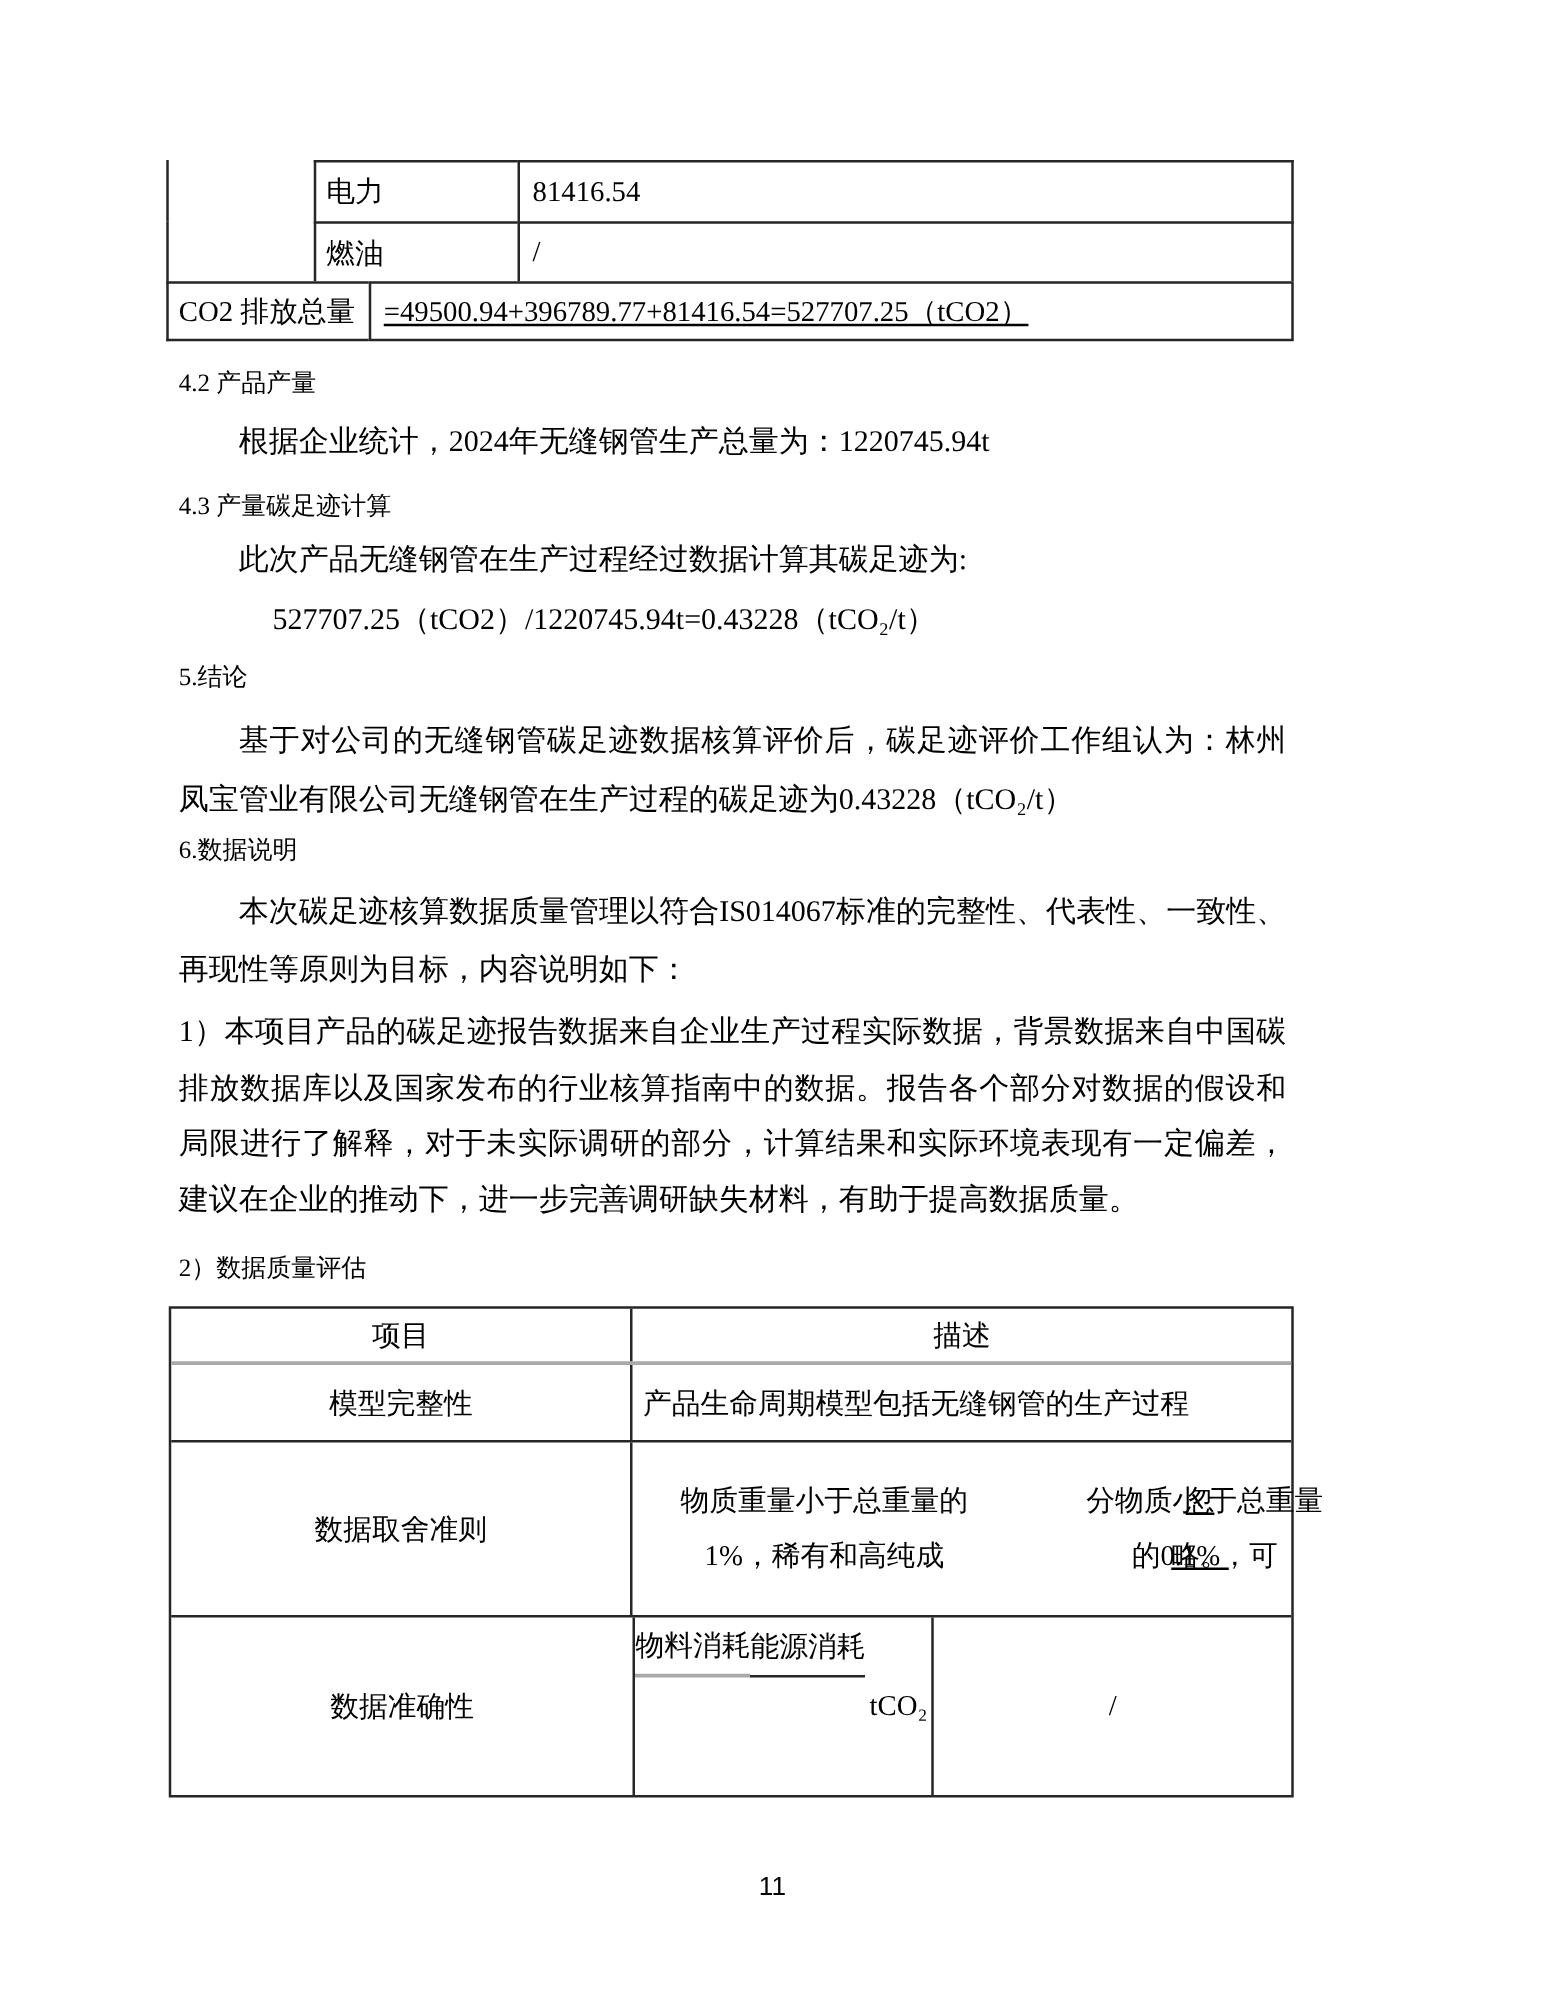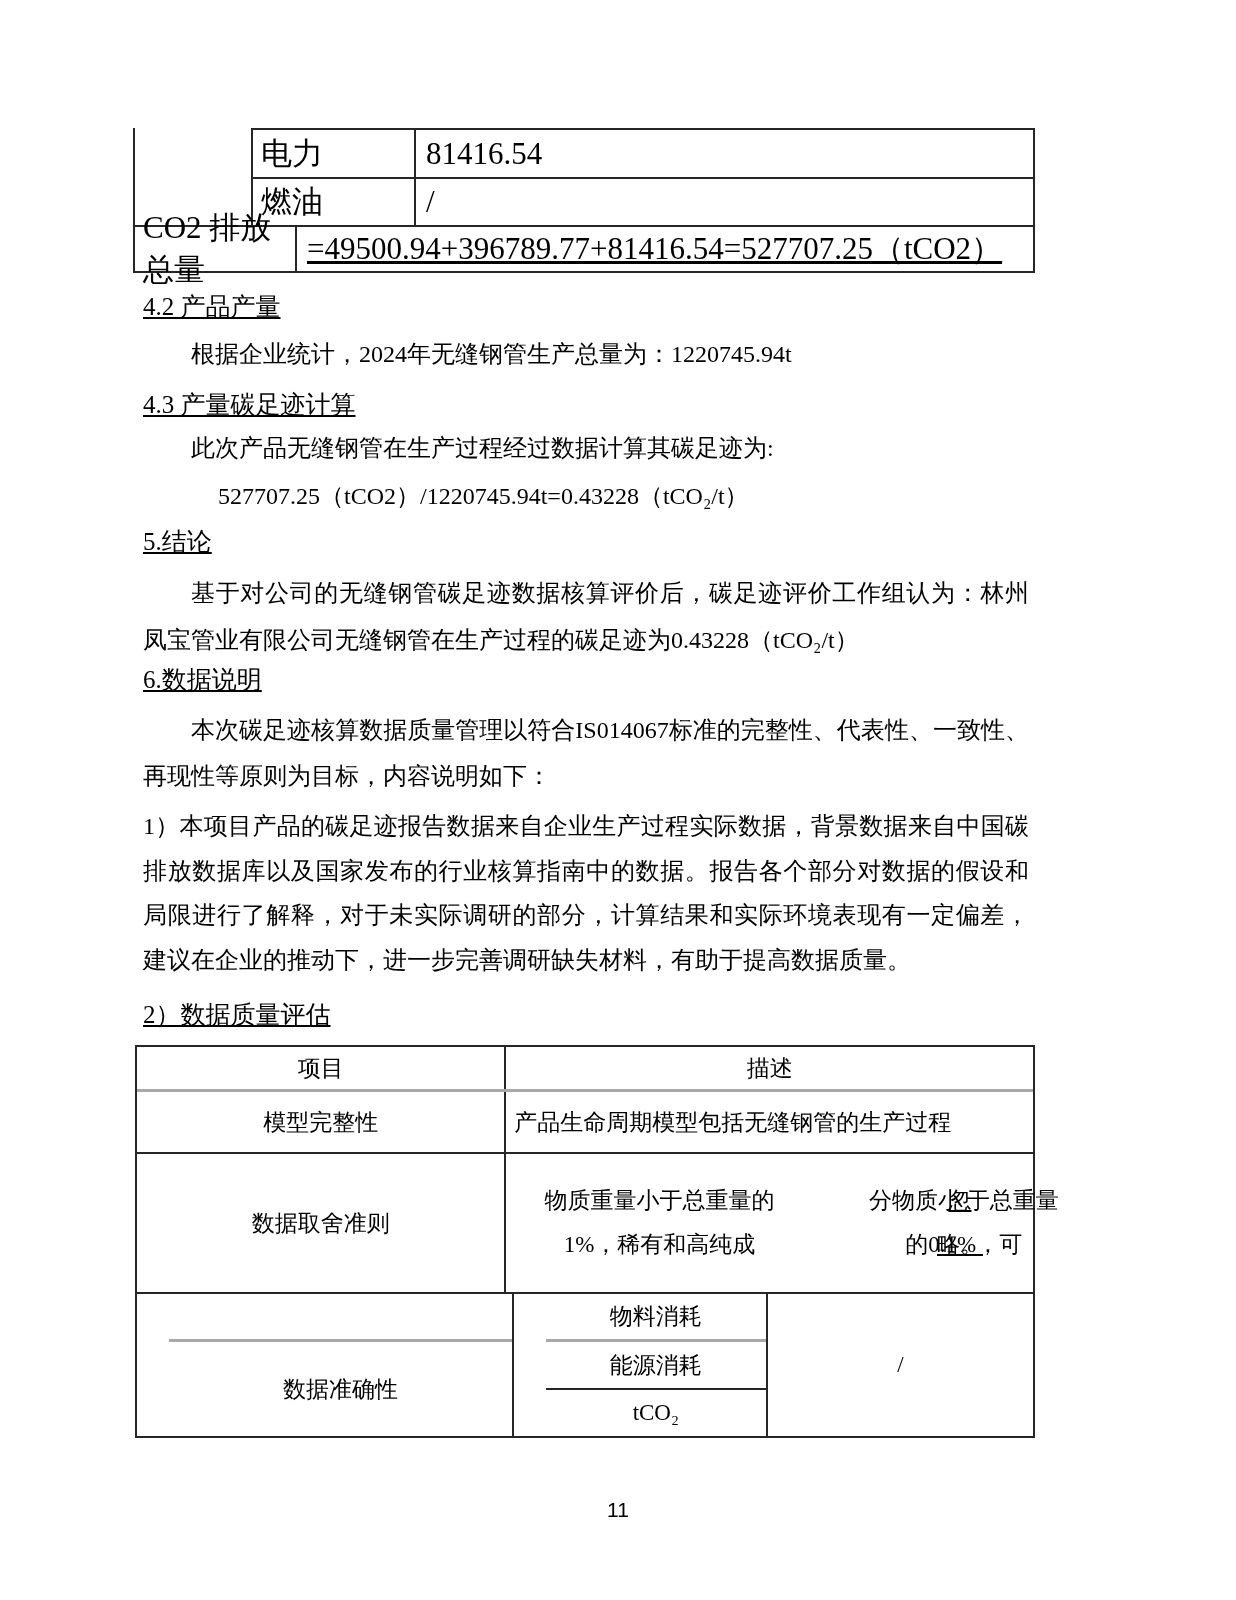--- a/index.html
+++ b/index.html
@@ -6,26 +6,26 @@
   .page{
     position:relative;
     width:1236px;height:1600px;
     background:#ffffff;
     color:#000;
     font-family:"Liberation Serif","DejaVu Serif",serif;
     overflow:hidden;
   }
   
   .abs{position:absolute;}
-  .heading{font-size:25px;line-height:30px;white-space:nowrap;text-decoration:underline;}
+  .heading{font-size:20px;line-height:30px;white-space:nowrap;}
   .bodyline{font-size:24px;line-height:44px;white-space:nowrap;}
   .para{font-size:24px;text-align:justify;text-justify:inter-ideograph;}
   .indent2{text-indent:2em;}
   
-  .ttable{position:absolute;left:133px;top:128px;width:1075px;font-size:31px;}
+  .ttable{position:absolute;left:133px;top:128px;width:1075px;font-size:23px;}
   .trow{display:flex;box-sizing:border-box;}
   .tcell{box-sizing:border-box;display:flex;align-items:center;}
   .bl{border-left:2px solid #262626;}
   .br{border-right:2px solid #262626;}
   .bt{border-top:2px solid #262626;}
   .bb{border-bottom:2px solid #262626;}
   .tt-label{padding-left:8px;}
   .tt-value{padding-left:10px;}
   
   .qtable{
@@ -39,21 +39,21 @@
   .qc3{width:287px;}
   .qc23{width:529px;}
   .gray-bb{border-bottom:3px solid #a9a9a9;}
   .dark-bb{border-bottom:2px solid #262626;}
   .q-desc-left{justify-content:flex-start;padding-left:8px;}
   .cutoff-lines{display:flex;flex-direction:row;justify-content:center;width:100%;}
   .cutoff-line{text-align:center;line-height:44px;}
   .cl1{transform:translateX(14px);}
   .cl2{transform:translateX(78px);}
   .cl3{transform:translateX(-50px);text-decoration:underline;}
-  .subcol{display:flex;flex-direction:column;margin-left:32px;}
+  .subcol{display:flex;flex-direction:row;}
   
   .pageno{
     position:absolute;left:0;top:1498px;width:100%;
     text-align:center;font-family:"Liberation Sans","DejaVu Sans",sans-serif;
     font-size:21px;
   }
 </style>
 </head>
 <body>
 

